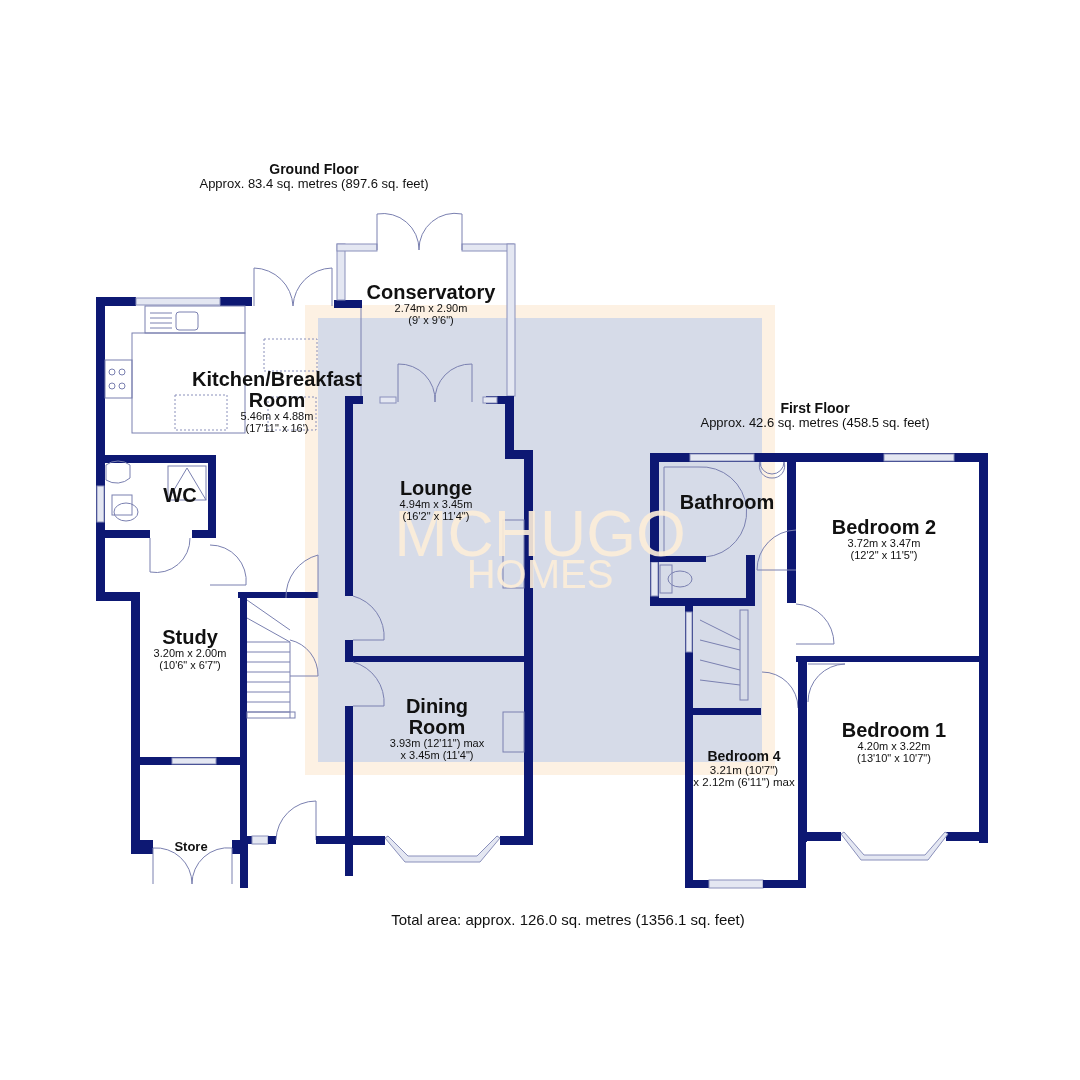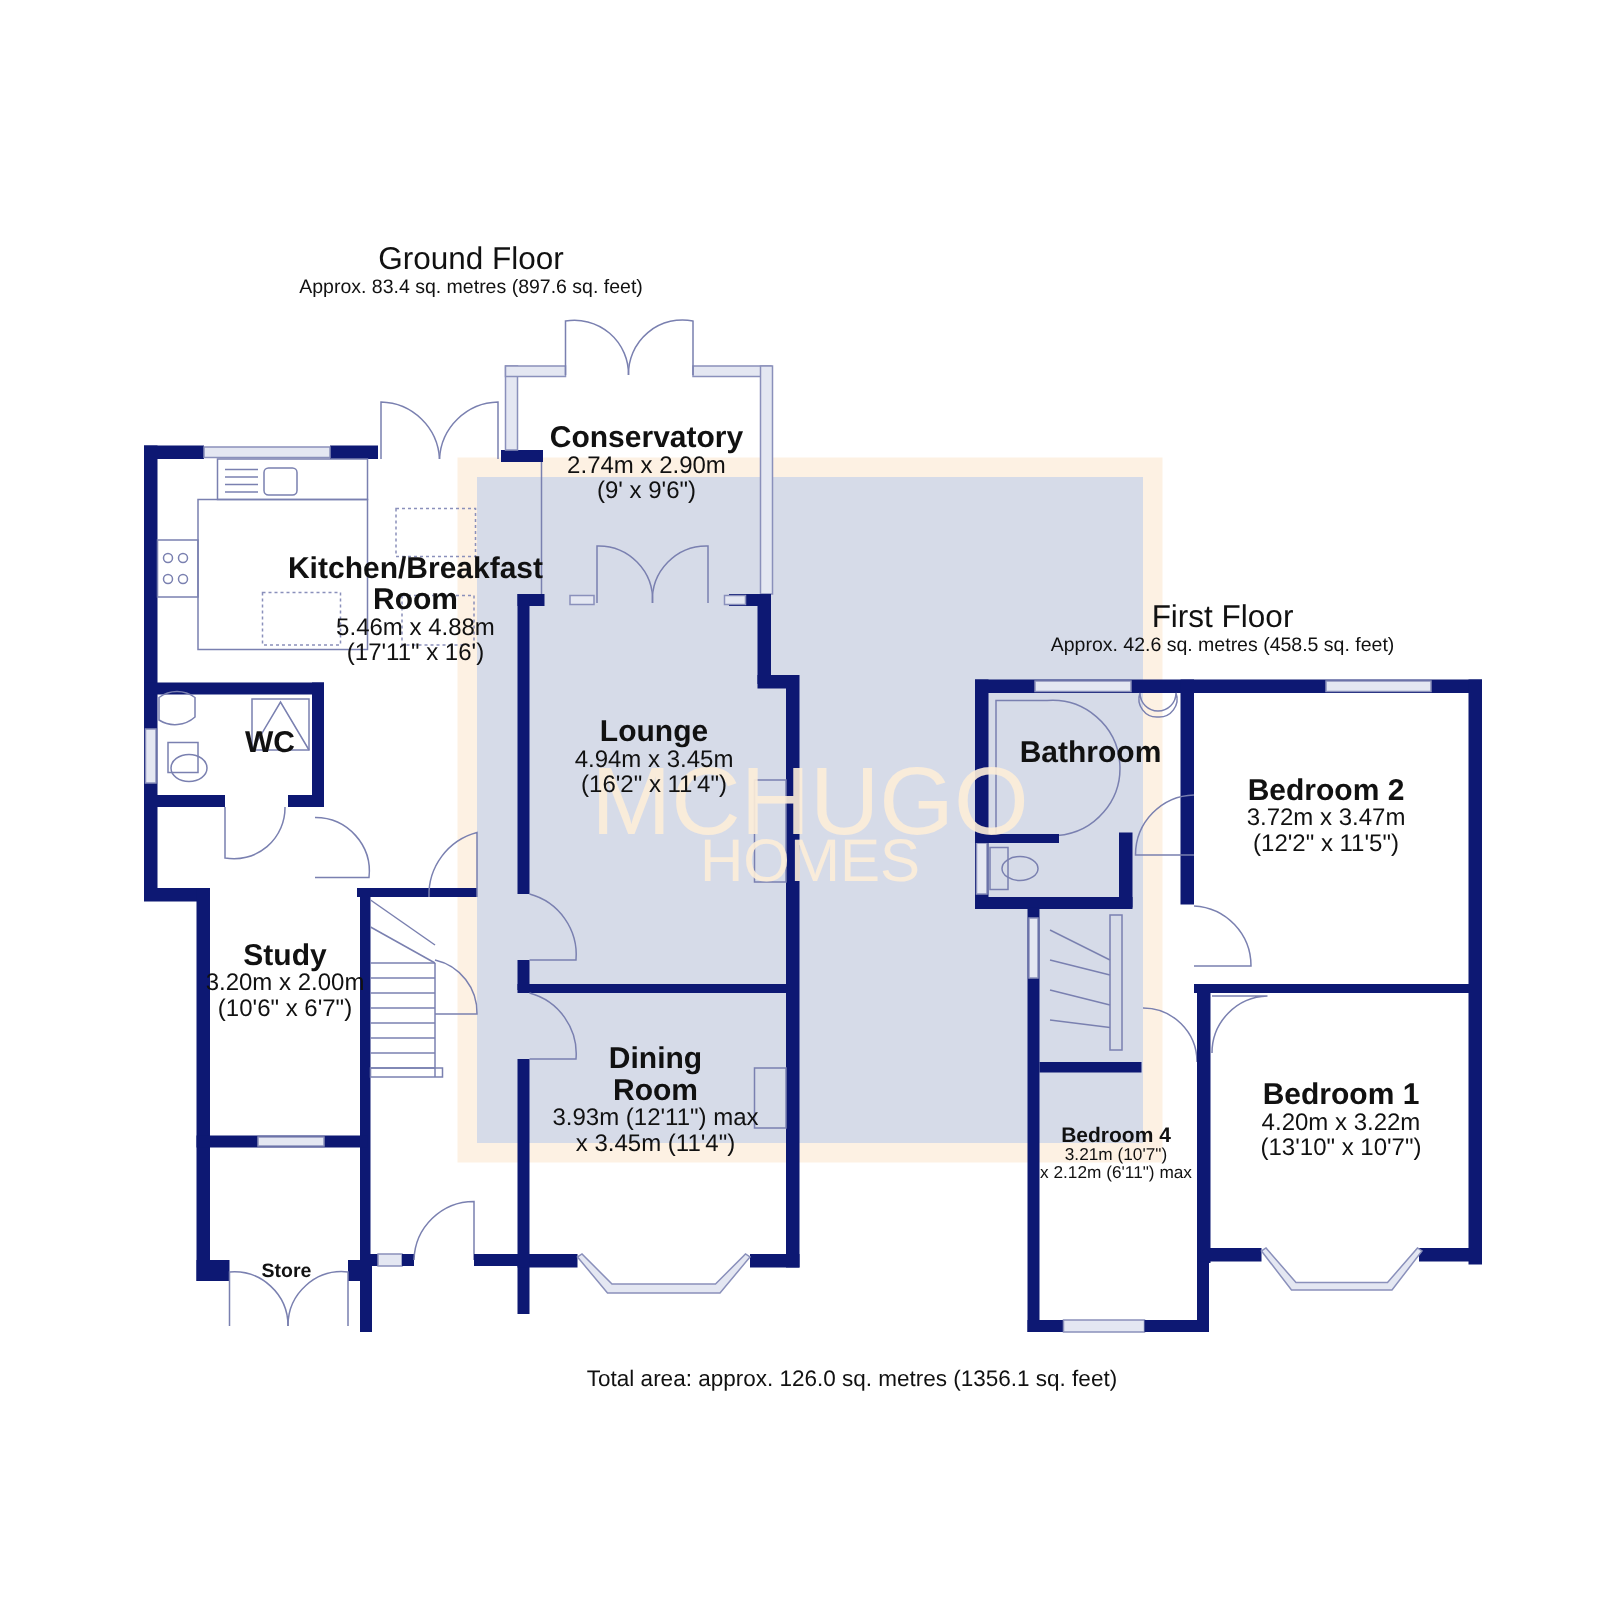--- a/index.html
+++ b/index.html
@@ -5,22 +5,22 @@
   html, body { margin:0; padding:0; background:#ffffff; }
   body { width:1080px; height:1080px; position:relative; overflow:hidden; font-family:"Liberation Sans", sans-serif; }
   svg { position:absolute; left:0; top:0; }
   .wall { fill:#0d1873; }
   .thin { stroke:#7a80b0; stroke-width:1; fill:none; }
   .win { fill:#e4e7f2; stroke:#8a90bb; stroke-width:1; }
   .door { stroke:#7a80b0; stroke-width:1; fill:none; }
   .dash { stroke:#8a90bb; stroke-width:1; fill:none; stroke-dasharray:2 2; }
   .lbl { position:absolute; text-align:center; color:#111; line-height:1.05; transform:translateX(-50%); white-space:nowrap; }
   .lbl .t { font-weight:bold; font-size:20px; }
-  .lbl .d { font-size:16px; }
-  .hdr .t { font-size:21px; font-weight:normal; }
+  .lbl .d { font-size:11px; }
+  .hdr .t { font-size:14px; font-weight:bold; }
   .hdr .d { font-size:13px; }
   .wm { position:absolute; color:#fdeed9; font-family:"Liberation Sans", sans-serif; text-align:center; transform:translateX(-50%); white-space:nowrap; opacity:0.9; }
 </style>
 </head>
 <body>
 
 <svg width="1080" height="1080" viewBox="0 0 1080 1080">
 
   <rect x="305" y="305" width="470" height="470" fill="#fbe6cc" opacity="0.55"></rect>
   <rect x="318" y="318" width="444" height="444" fill="#d6dbe8"></rect>

